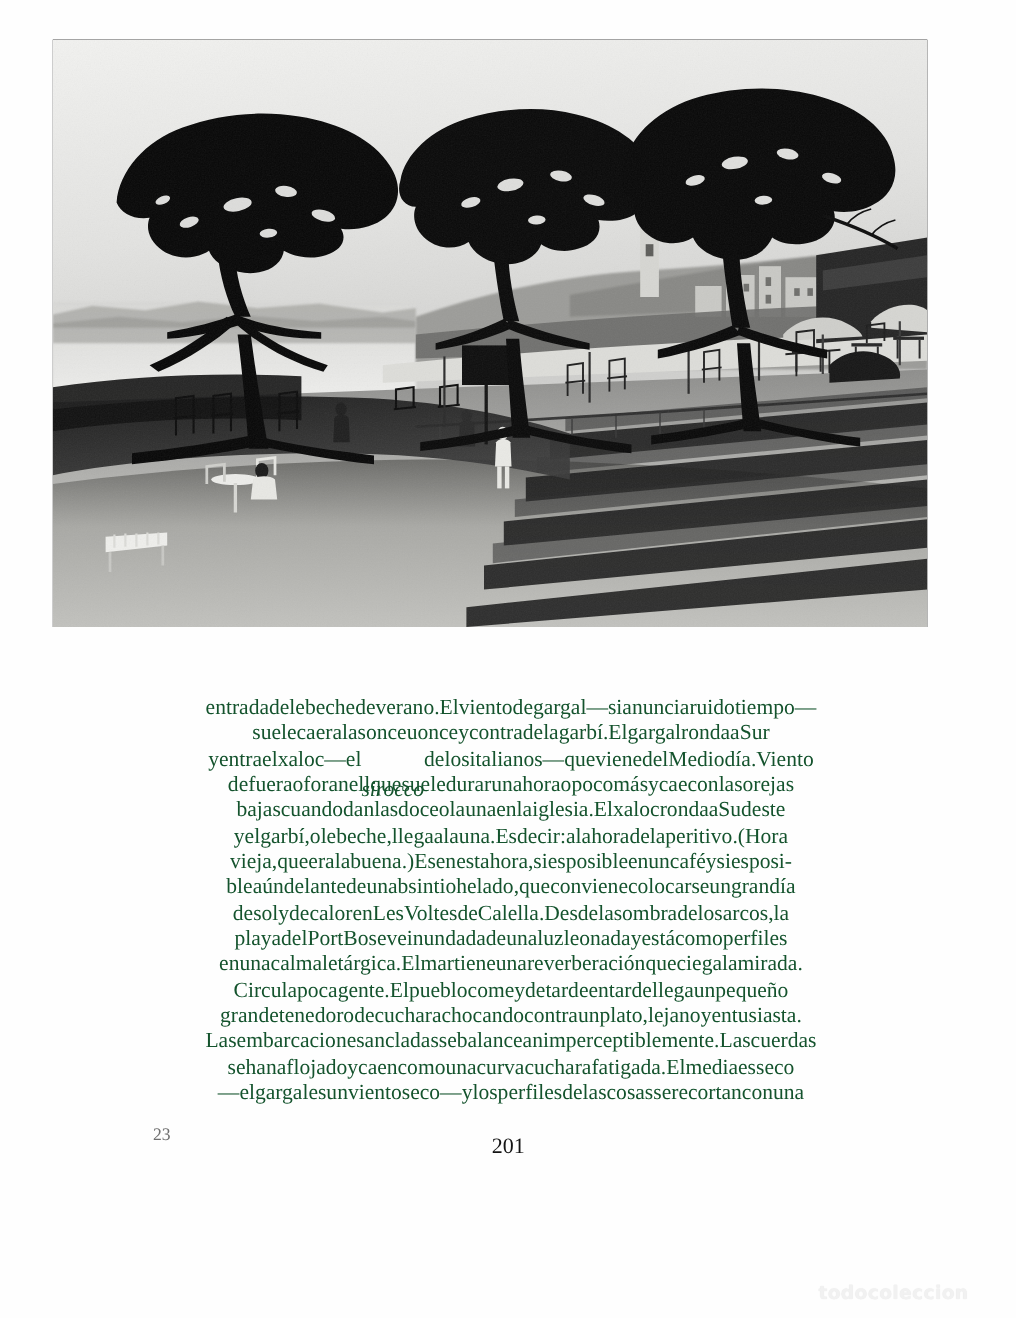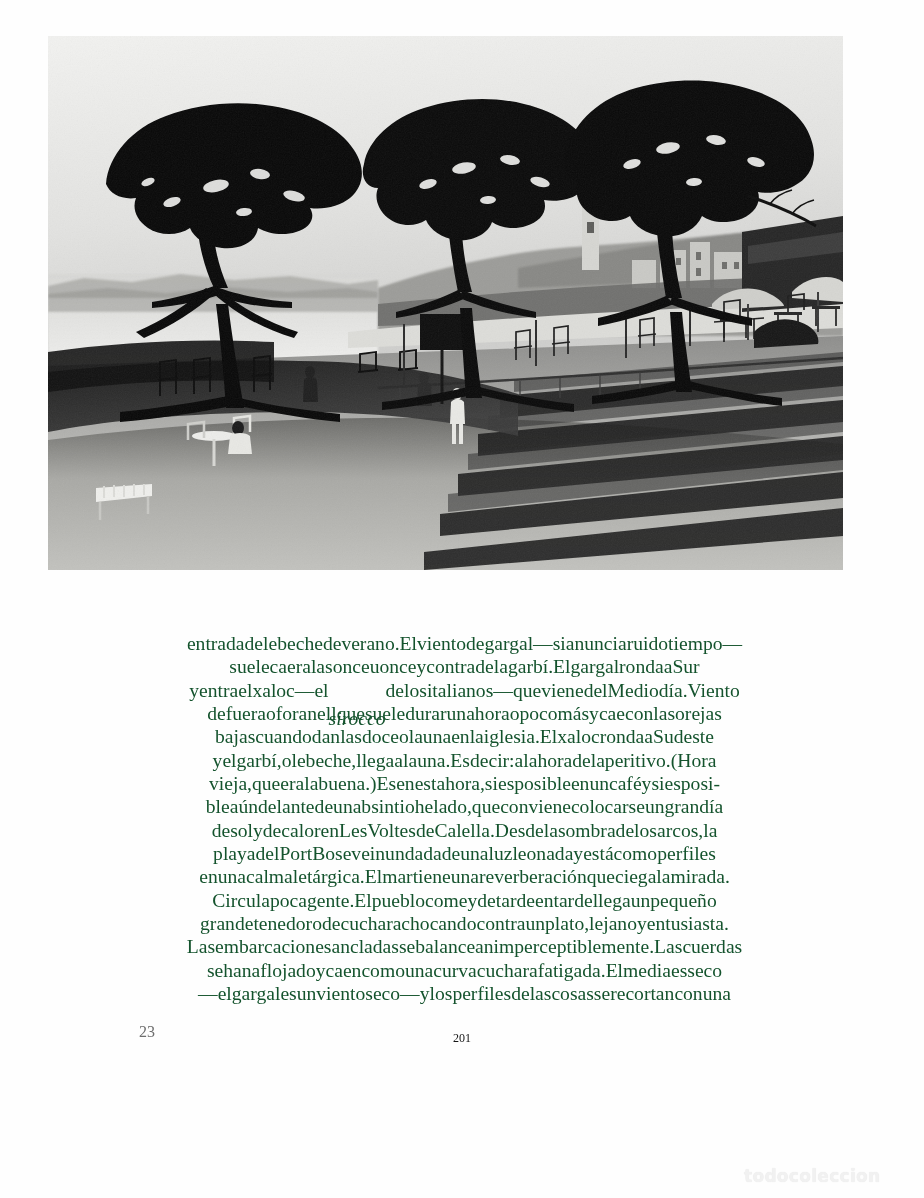--- a/index.html
+++ b/index.html
@@ -74,21 +74,21 @@
     white-space: pre;
   }
 
   
   #page-number {
     position: absolute;
     left: 0;
     top: 1031px;
     width: 924px;
     text-align: center;
-    font-size: 12px;
+    font-size: 20px;
     color: #141414;
   }
   #signature-mark {
     position: absolute;
     left: 139px;
     top: 1023px;
     font-size: 16px;
     color: #6e6e6e;
   }
 

